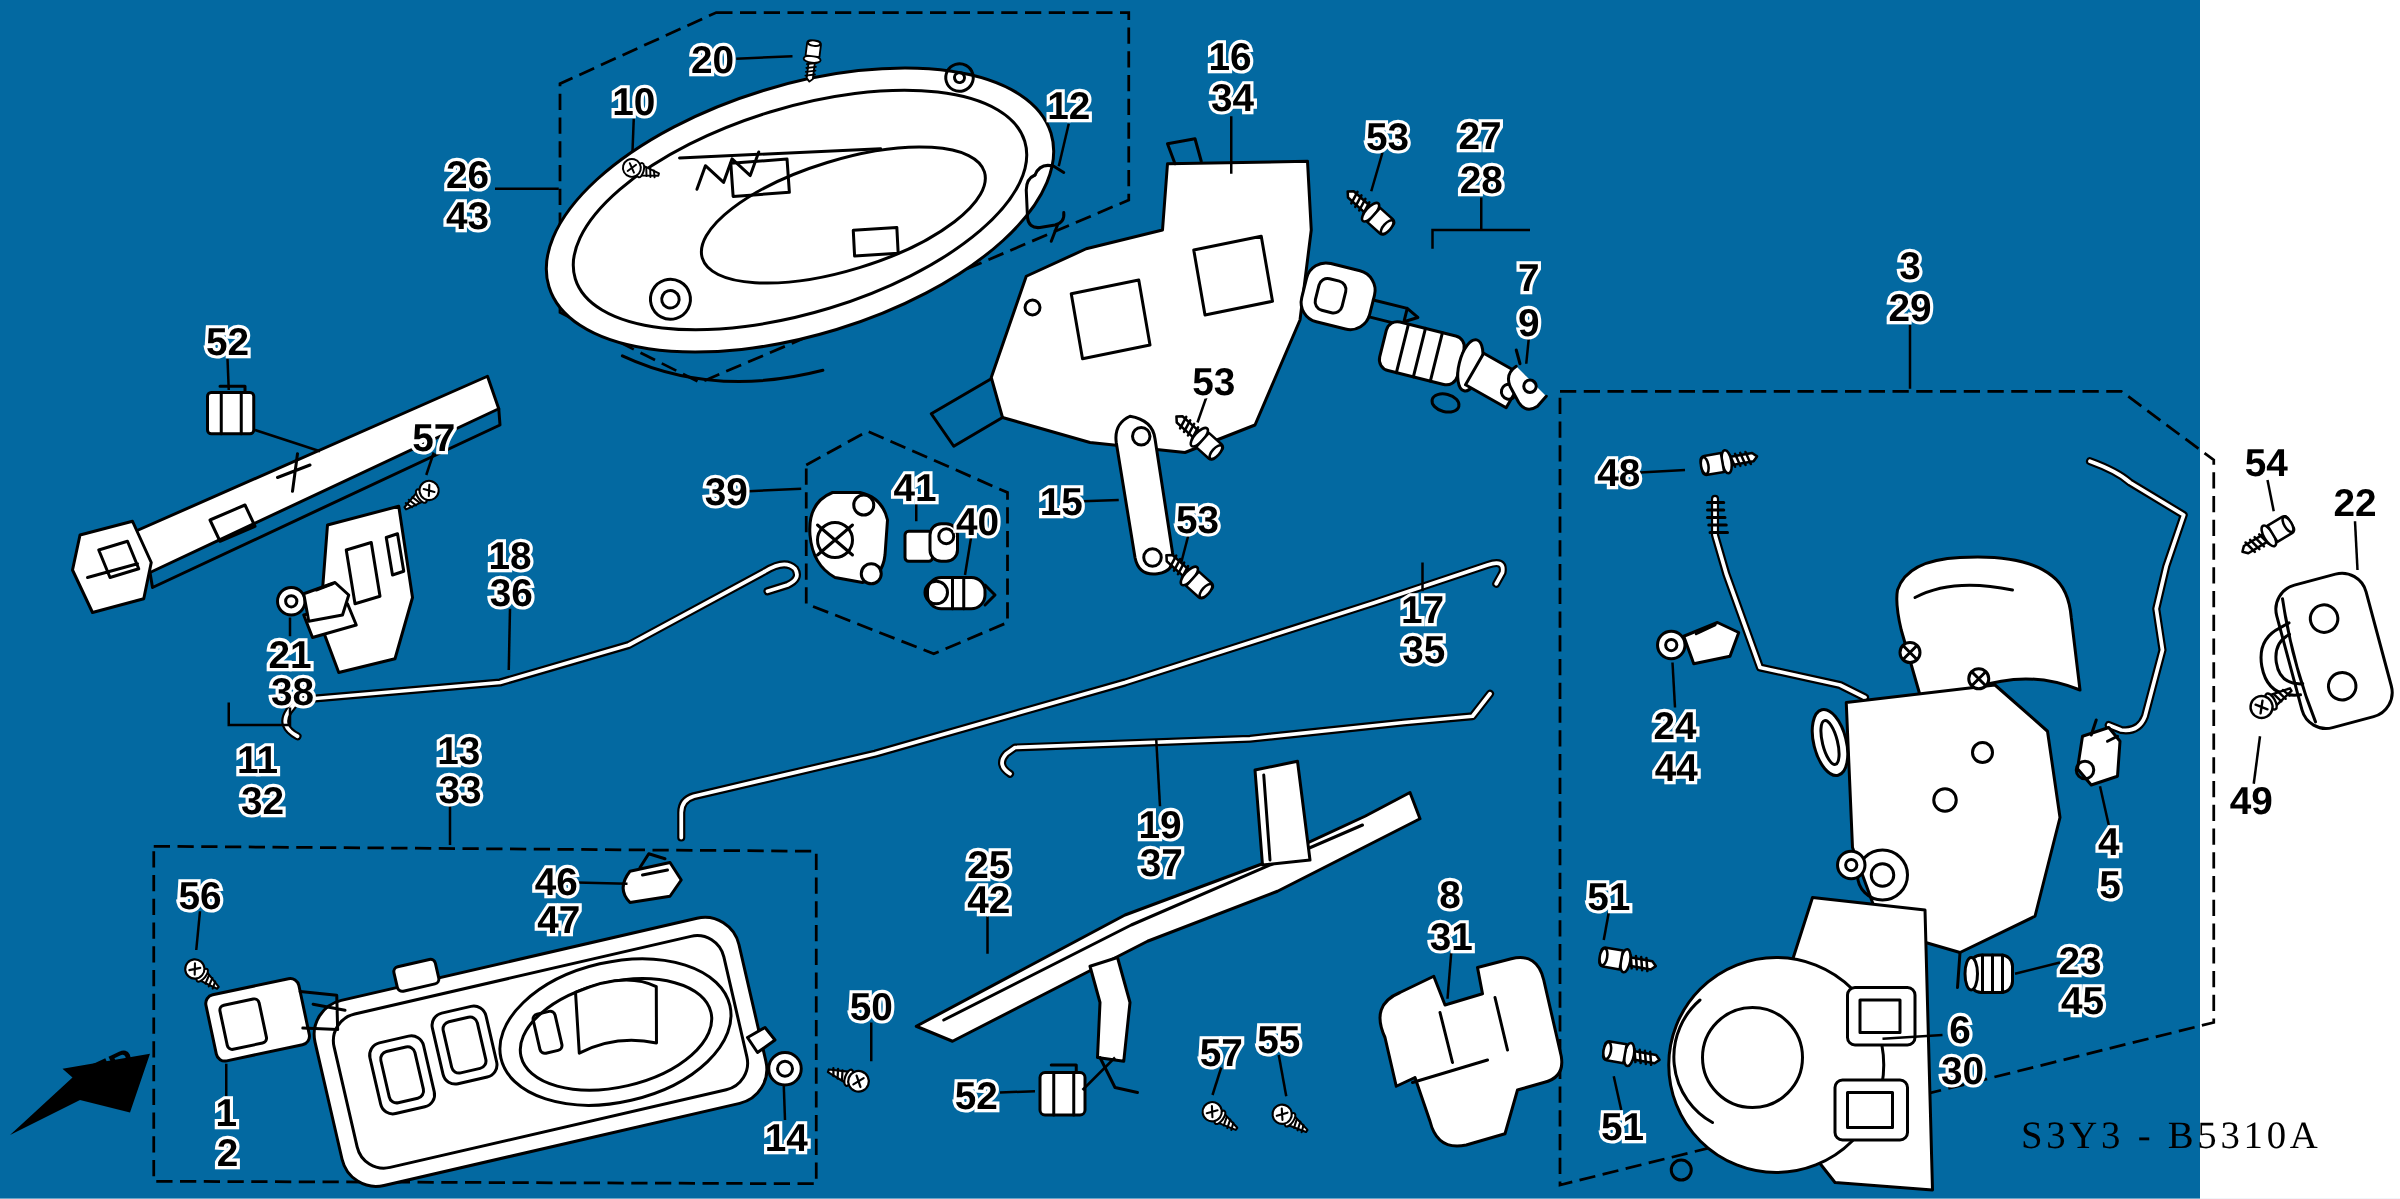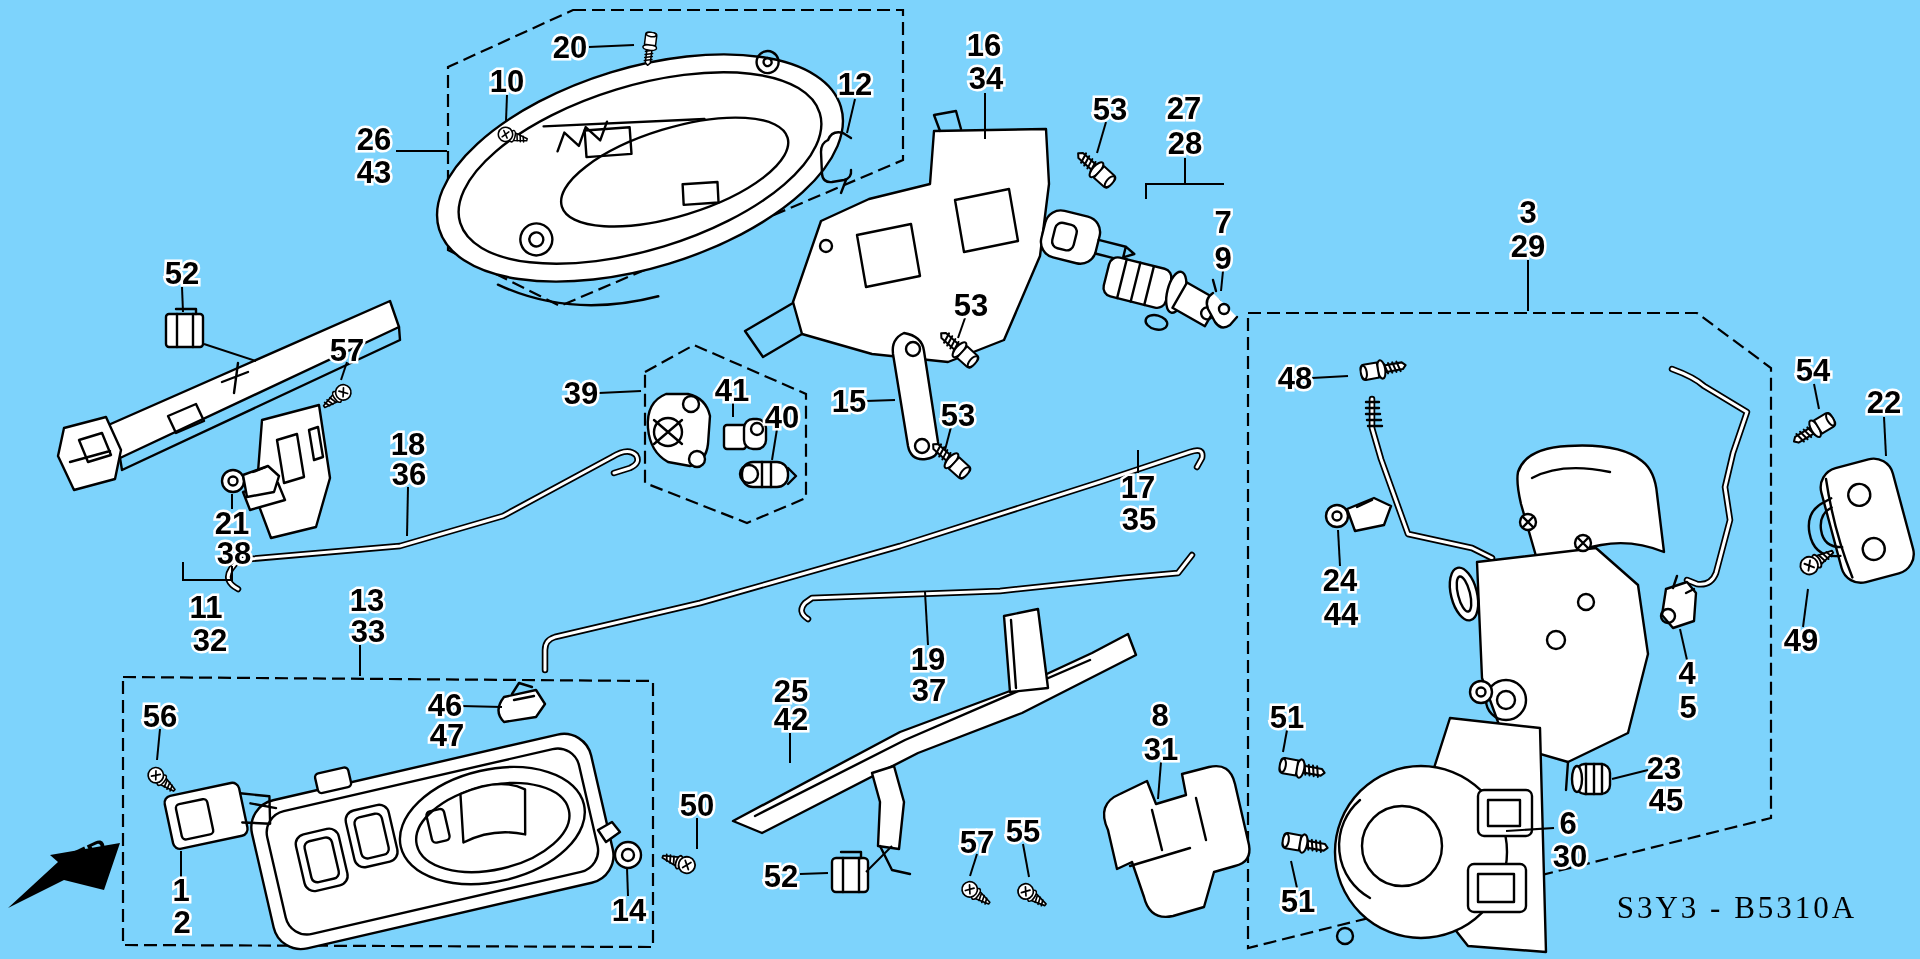--- a/index.html
+++ b/index.html
@@ -1,17 +1,17 @@
 <!DOCTYPE html>
 <html><head>
 <meta charset="utf-8">
 <style>
   html,body{margin:0;padding:0;background:#ffffff;}
   body{width:1920px;height:959px;overflow:hidden;font-family:"Liberation Sans",sans-serif;}
-  #stage{position:relative;width:1920px;height:959px;background:#7dd3fc;}
+  #stage{position:relative;width:1760px;height:959px;background:#0369a1;}
   svg{position:absolute;left:0;top:0;}
   .box{fill:none;stroke:#000;stroke-width:2.2;stroke-dasharray:13 6;}
   #parts, #parts g{stroke:#000;stroke-width:2.4;fill:none;stroke-linejoin:round;stroke-linecap:round;}
   .wh{fill:#ffffff;}
   .solid{fill:#000;stroke:none;}
   .rod-outer{stroke:#000;stroke-width:6.5;fill:none;stroke-linejoin:round;stroke-linecap:round;}
   .rod-inner{stroke:#fff;stroke-width:3;fill:none;stroke-linejoin:round;stroke-linecap:round;}
   #leaders path, #leaders line, #leaders polyline{stroke:#000;stroke-width:2;fill:none;}
   .callout{font:700 31px "Liberation Sans",sans-serif;fill:#000;text-anchor:middle;
            paint-order:stroke;stroke:#fff;stroke-width:5px;}

